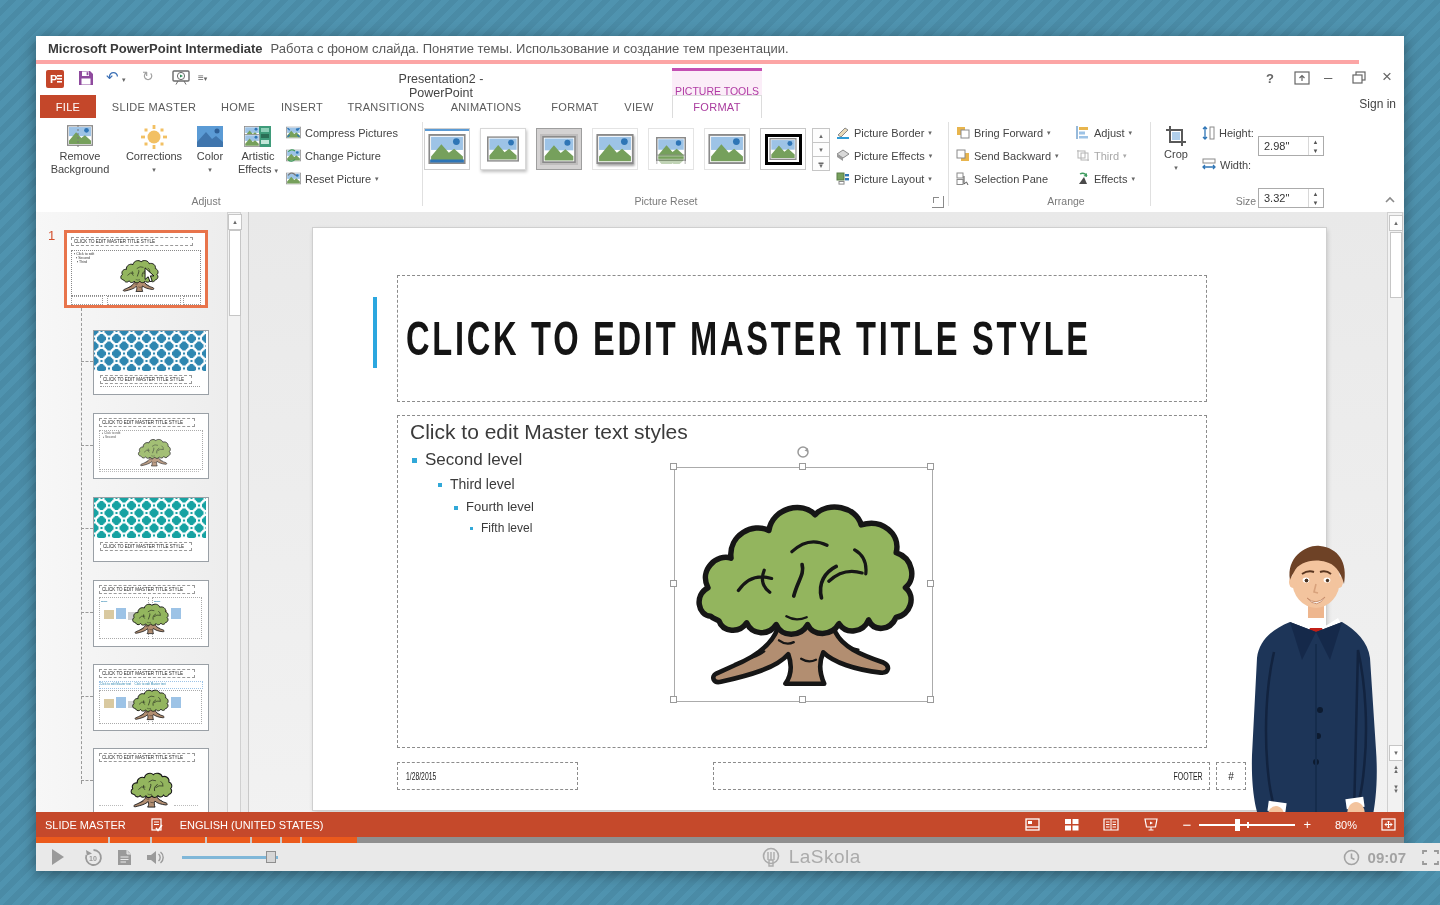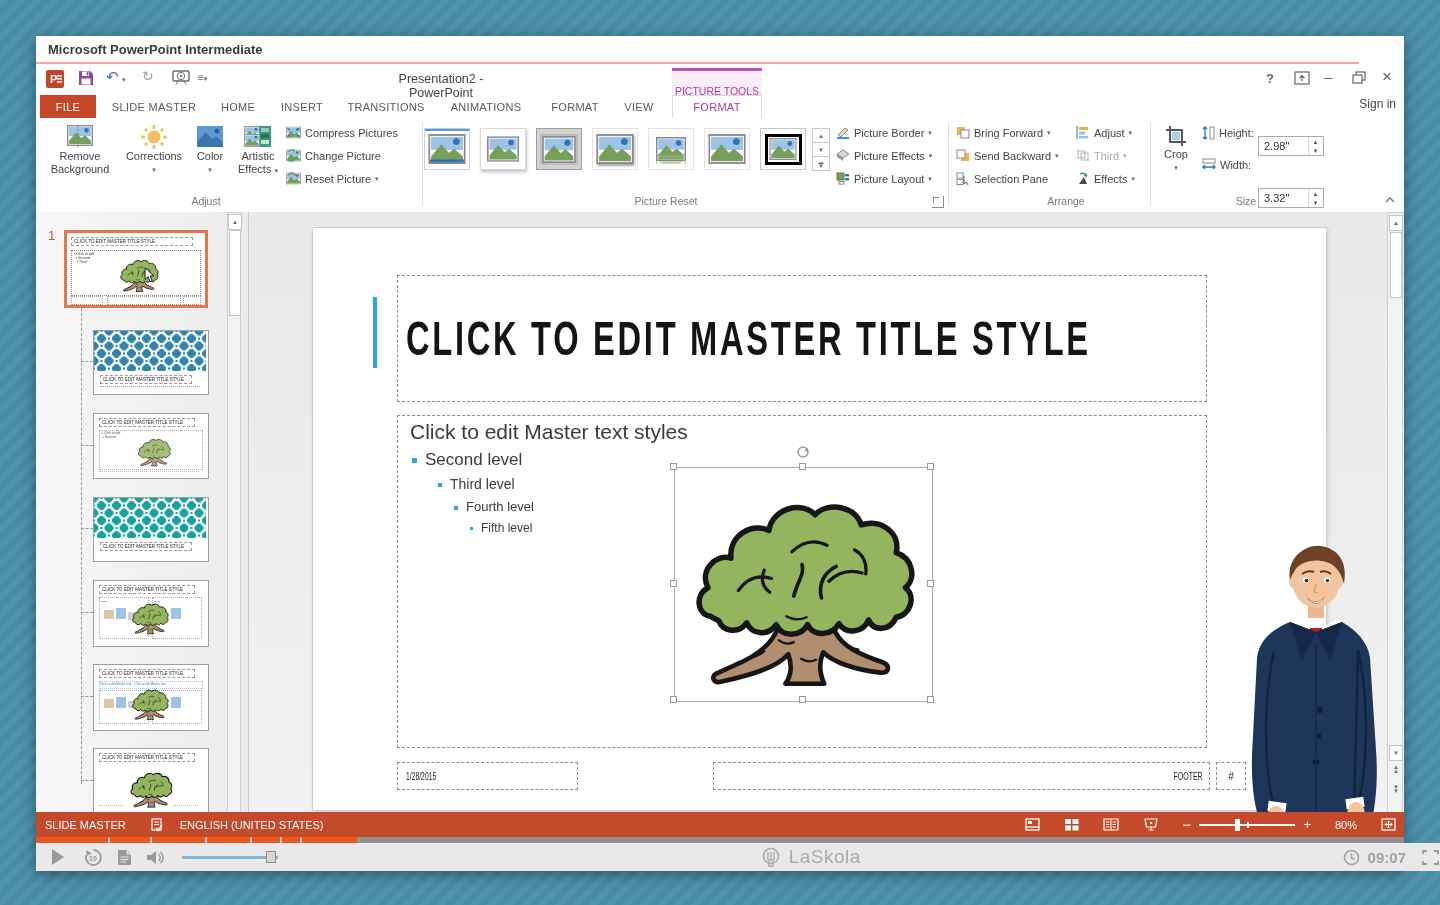--- a/index.html
+++ b/index.html
@@ -5,21 +5,21 @@
   html,body{margin:0;padding:0}
   body{width:1440px;height:905px;position:relative;overflow:hidden;
        font-family:"Liberation Sans","DejaVu Sans",sans-serif;
        background:repeating-linear-gradient(135deg,#4f93af 0 6px,#4a8ba6 6px 12px);}
   .a{position:absolute}
   .f{display:flex;align-items:center}
   .cond{display:inline-block;transform:scaleX(.68);transform-origin:left center;white-space:nowrap}
   .condR{display:inline-block;transform:scaleX(.7);transform-origin:right center;white-space:nowrap}
   #win{left:36px;top:36px;width:1368px;height:835px;background:#fff;box-shadow:0 3px 14px rgba(0,0,0,.4)}
   
-  #vtitle{left:0;top:0;width:1323px;height:28px;background:#fff;border-bottom:2px solid #fca5a5;font-size:13px;color:#595959;display:flex;align-items:center;padding-left:12px;box-sizing:border-box}
+  #vtitle{left:0;top:0;width:1323px;height:28px;background:#fff;border-bottom:4px solid #fca5a5;font-size:13px;color:#595959;display:flex;align-items:center;padding-left:12px;box-sizing:border-box}
   #vtitle b{color:#3a3a3a;margin-right:8px}
   
   .qbtn{color:#4d4d4d;font-size:13px;text-align:center}
   #apptitle{font-size:12.5px;color:#444}
   #signin{font-size:12px;color:#444}
   
   .tab{font-size:11px;color:#5a5a5a;letter-spacing:.3px;display:flex;align-items:center;justify-content:center;height:23px}
   #tab-file{background:#c4472a;color:#fff}
   #tab-format{background:#fff;border:1px solid #dcdcdc;border-bottom:none;color:#a93a9d}
   #pt-badge{background:#fbedf8;border-top:3px solid #c44fb3;color:#b03ca4;font-size:10.5px;display:flex;align-items:center;justify-content:center}
@@ -87,20 +87,21 @@
     <symbol id="sym-cursor" viewBox="0 0 12 18">
       <path d="M1,1 L1,14 L4.5,11 L6.5,16.5 L9,15.5 L7,10 L11,10 Z" fill="#fff" stroke="#000" stroke-width="1"></path>
     </symbol>
   </defs>
 </svg>
 
 <div id="win" class="a">
 
   <div id="vtitle" class="a">
     <b>Microsoft PowerPoint Intermediate</b>
+    <span>Работа с фоном слайда. Понятие темы. Использование и создание тем презентации.</span>
   </div>
 
   <div class="a" style="left:0;top:28px;width:1368px;height:31px;background:#fff">
     <div class="a qbtn" style="left:10px;top:6px">
       <svg width="18" height="18" viewBox="0 0 18 18">
           <rect width="18" height="18" rx="2" fill="#c4462a"></rect>
           <text x="4" y="13" font-size="11" fill="#fff" font-family="Liberation Sans,sans-serif" font-weight="bold">P</text>
           <rect x="11" y="5" width="5" height="1.6" fill="#fff"></rect>
           <rect x="11" y="8" width="5" height="1.6" fill="#fff"></rect>
           <rect x="11" y="11" width="5" height="1.6" fill="#fff"></rect>

